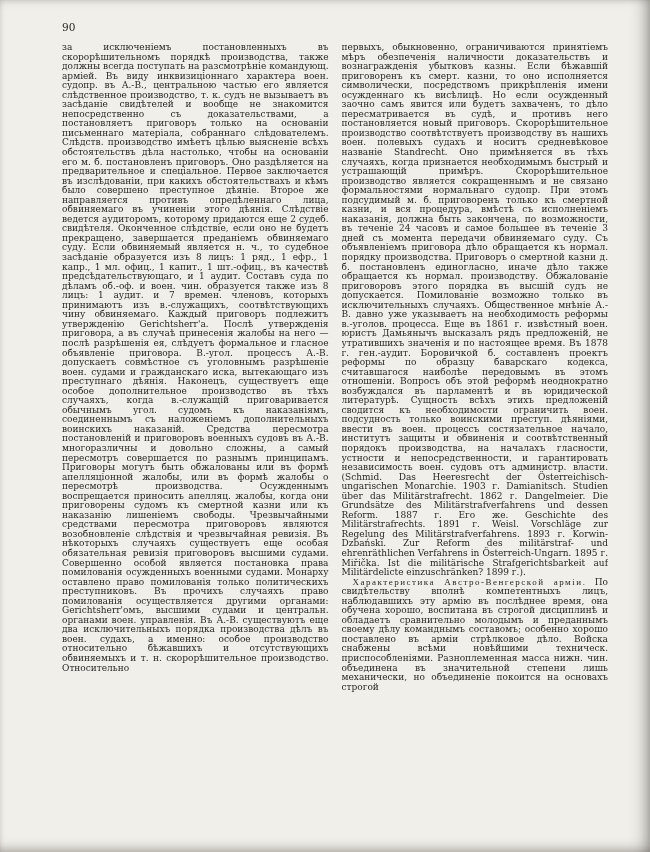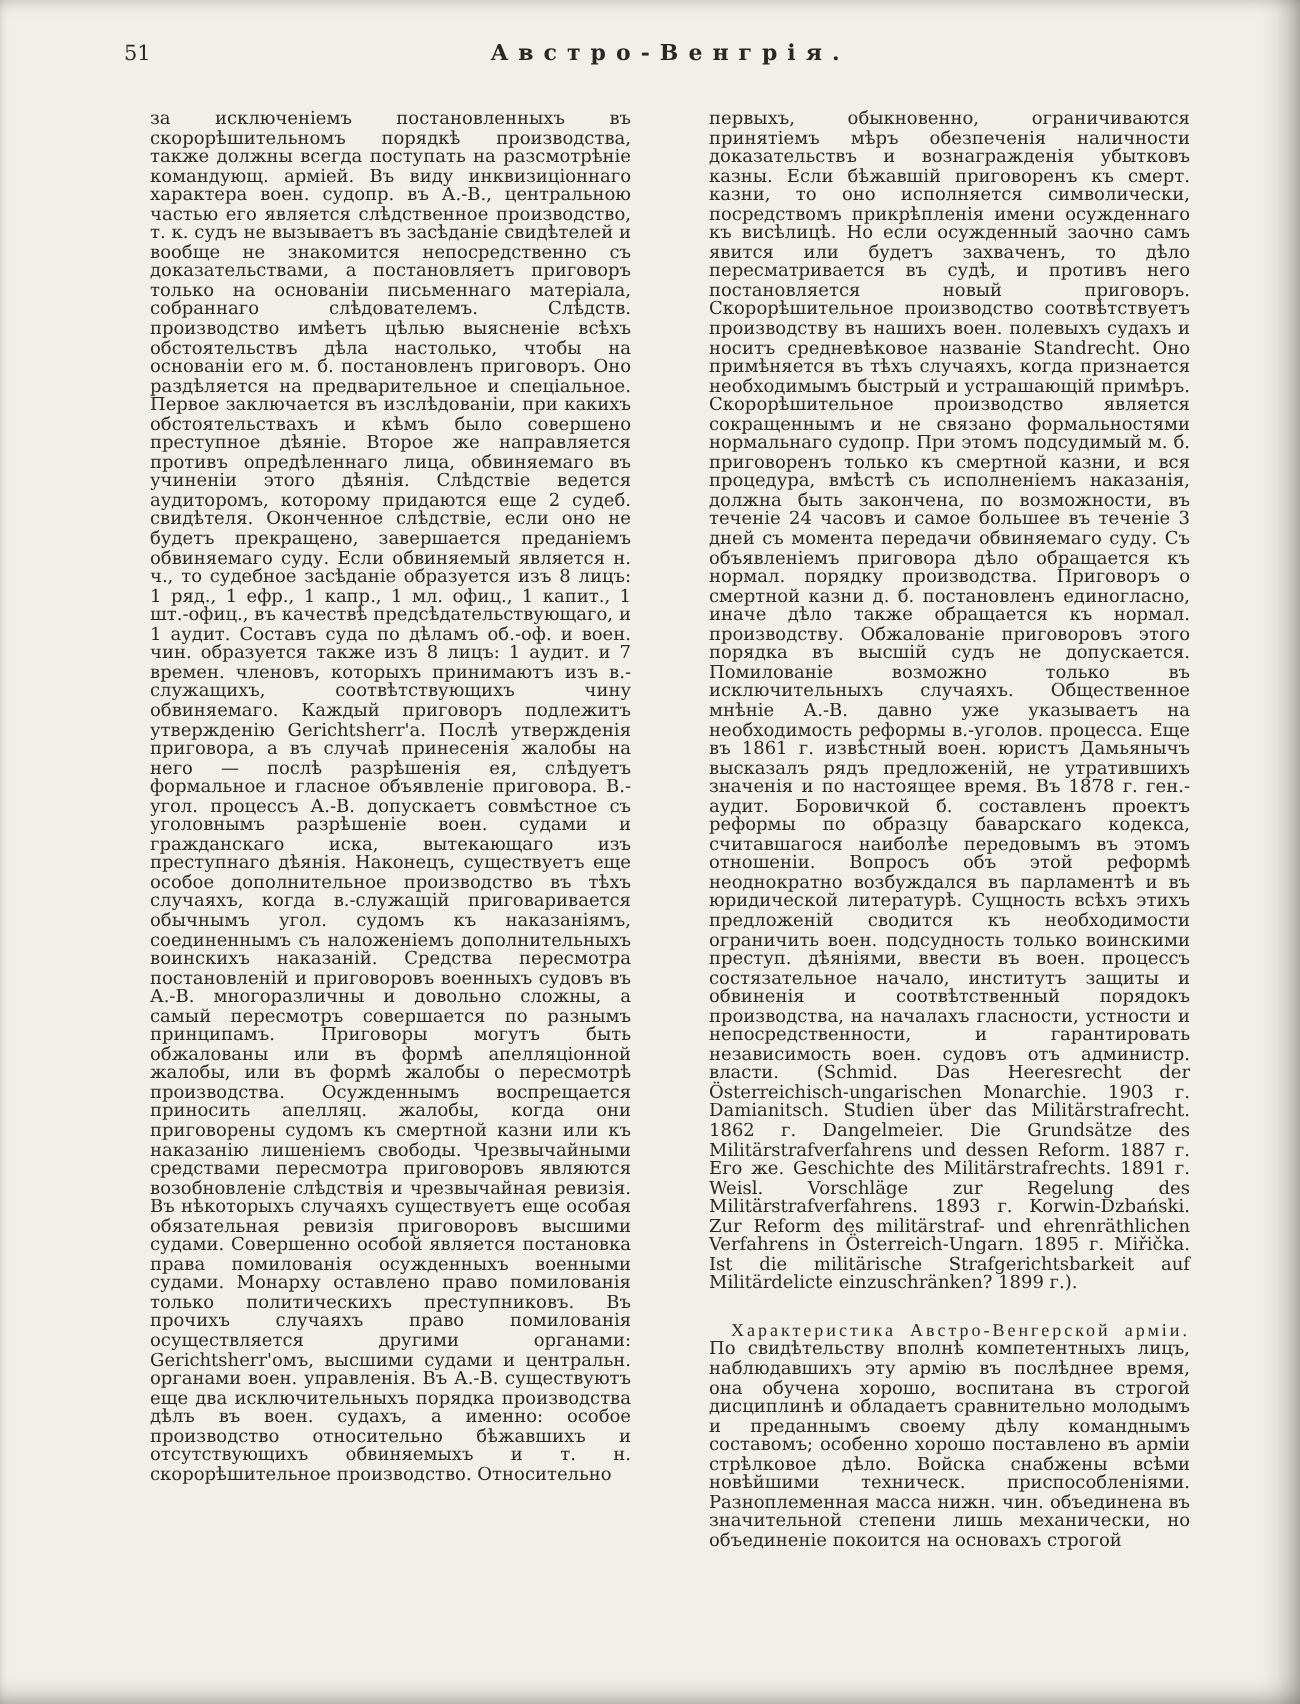--- a/index.html
+++ b/index.html
@@ -55,33 +55,32 @@
   }
   .col {
     flex: 1 1 0;
     min-width: 0;
     text-align: justify;
     font-size: 9px;
     line-height: 9.55px;
     overflow: hidden;
     overflow-wrap: break-word;
   }
-  .col p { margin: 13px; }
+  .col p { margin: 0; }
   .col p.indented { text-indent: 11px; }
   .seg-italic { }
   .seg-spaced { letter-spacing: 1.5px; font-family: Liberation Serif, serif; }
 </style>
 </head>
 <body>
 
 <div class="page">
 
   <div class="page-header">
-    <span class="page-number">51</span>
-    <span class="running-title">Австро-Венгрія.</span>
+    <span class="page-number">90</span>
   </div>
 
   <div class="columns">
     <div class="col">
       <p>за исключеніемъ постановленныхъ въ скорорѣшительномъ порядкѣ производства, также должны всегда поступать на разсмотрѣніе командующ. арміей. Въ виду инквизиціоннаго характера воен. судопр. въ А.-В., центральною частью его является слѣдственное производство, т. к. судъ не вызываетъ въ засѣданіе свидѣтелей и вообще не знакомится непосредственно съ доказательствами, а постановляетъ приговоръ только на основаніи письменнаго матеріала, собраннаго слѣдователемъ. Слѣдств. производство имѣетъ цѣлью выясненіе всѣхъ обстоятельствъ дѣла настолько, чтобы на основаніи его м. б. постановленъ приговоръ. Оно раздѣляется на предварительное и спеціальное. Первое заключается въ изслѣдованіи, при какихъ обстоятельствахъ и кѣмъ было совершено преступное дѣяніе. Второе же направляется противъ опредѣленнаго лица, обвиняемаго въ учиненіи этого дѣянія. Слѣдствіе ведется аудиторомъ, которому придаются еще 2 судеб. свидѣтеля. Оконченное слѣдствіе, если оно не будетъ прекращено, завершается преданіемъ обвиняемаго суду. Если обвиняемый является н. ч., то судебное засѣданіе образуется изъ 8 лицъ: 1 ряд., 1 ефр., 1 капр., 1 мл. офиц., 1 капит., 1 шт.-офиц., въ качествѣ предсѣдательствующаго, и 1 аудит. Составъ суда по дѣламъ об.-оф. и воен. чин. образуется также изъ 8 лицъ: 1 аудит. и 7 времен. членовъ, которыхъ принимаютъ изъ в.-служащихъ, соотвѣтствующихъ чину обвиняемаго. Каждый приговоръ подлежитъ утвержденію Gerichtsherr'а. Послѣ утвержденія приговора, а въ случаѣ принесенія жалобы на него — послѣ разрѣшенія ея, слѣдуетъ формальное и гласное объявленіе приговора. В.-угол. процессъ А.-В. допускаетъ совмѣстное съ уголовнымъ разрѣшеніе воен. судами и гражданскаго иска, вытекающаго изъ преступнаго дѣянія. Наконецъ, существуетъ еще особое дополнительное производство въ тѣхъ случаяхъ, когда в.-служащій приговаривается обычнымъ угол. судомъ къ наказаніямъ, соединеннымъ съ наложеніемъ дополнительныхъ воинскихъ наказаній. Средства пересмотра постановленій и приговоровъ военныхъ судовъ въ А.-В. многоразличны и довольно сложны, а самый пересмотръ совершается по разнымъ принципамъ. Приговоры могутъ быть обжалованы или въ формѣ апелляціонной жалобы, или въ формѣ жалобы о пересмотрѣ производства. Осужденнымъ воспрещается приносить апелляц. жалобы, когда они приговорены судомъ къ смертной казни или къ наказанію лишеніемъ свободы. Чрезвычайными средствами пересмотра приговоровъ являются возобновленіе слѣдствія и чрезвычайная ревизія. Въ нѣкоторыхъ случаяхъ существуетъ еще особая обязательная ревизія приговоровъ высшими судами. Совершенно особой является постановка права помилованія осужденныхъ военными судами. Монарху оставлено право помилованія только политическихъ преступниковъ. Въ прочихъ случаяхъ право помилованія осуществляется другими органами: Gerichtsherr'омъ, высшими судами и центральн. органами воен. управленія. Въ А.-В. существуютъ еще два исключительныхъ порядка производства дѣлъ въ воен. судахъ, а именно: особое производство относительно бѣжавшихъ и отсутствующихъ обвиняемыхъ и т. н. скорорѣшительное производство. Относительно</p>
     </div>
     <div class="col">
       <p><span class="seg-normal">первыхъ, обыкновенно, ограничиваются принятіемъ мѣръ обезпеченія наличности доказательствъ и вознагражденія убытковъ казны. Если бѣжавшій приговоренъ къ смерт. казни, то оно исполняется символически, посредствомъ прикрѣпленія имени осужденнаго къ висѣлицѣ. Но если осужденный заочно самъ явится или будетъ захваченъ, то дѣло пересматривается въ судѣ, и противъ него постановляется новый приговоръ. Скорорѣшительное производство соотвѣтствуетъ производству въ нашихъ воен. полевыхъ судахъ и носитъ средневѣковое названіе Standrecht. Оно примѣняется въ тѣхъ случаяхъ, когда признается необходимымъ быстрый и устрашающій примѣръ. Скорорѣшительное производство является сокращеннымъ и не связано формальностями нормальнаго судопр. При этомъ подсудимый м. б. приговоренъ только къ смертной казни, и вся процедура, вмѣстѣ съ исполненіемъ наказанія, должна быть закончена, по возможности, въ теченіе 24 часовъ и самое большее въ теченіе 3 дней съ момента передачи обвиняемаго суду. Съ объявленіемъ приговора дѣло обращается къ нормал. порядку производства. Приговоръ о смертной казни д. б. постановленъ единогласно, иначе дѣло также обращается къ нормал. производству. Обжалованіе приговоровъ этого порядка въ высшій судъ не допускается. Помилованіе возможно только въ исключительныхъ случаяхъ. Общественное мнѣніе А.-В. давно уже указываетъ на необходимость реформы в.-уголов. процесса. Еще въ 1861 г. извѣстный воен. юристъ Дамьянычъ высказалъ рядъ предложеній, не утратившихъ значенія и по настоящее время. Въ 1878 г. ген.-аудит. Боровичкой б. составленъ проектъ реформы по образцу баварскаго кодекса, считавшагося наиболѣе передовымъ въ этомъ отношеніи. Вопросъ объ этой реформѣ неоднократно возбуждался въ парламентѣ и въ юридической литературѣ. Сущность всѣхъ этихъ предложеній сводится къ необходимости ограничить воен. подсудность только воинскими преступ. дѣяніями, ввести въ воен. процессъ состязательное начало, институтъ защиты и обвиненія и соотвѣтственный порядокъ производства, на началахъ гласности, устности и непосредственности, и гарантировать независимость воен. судовъ отъ администр. власти. (</span><span class="seg-italic">Schmid.</span><span class="seg-normal"> Das Heeresrecht der Österreichisch-ungarischen Monarchie. 1903 г. </span><span class="seg-italic">Damianitsch.</span><span class="seg-normal"> Studien über das Militärstrafrecht. 1862 г. </span><span class="seg-italic">Dangelmeier.</span><span class="seg-normal"> Die Grundsätze des Militärstrafverfahrens und dessen Reform. 1887 г. </span><span class="seg-italic">Его же.</span><span class="seg-normal"> Geschichte des Militärstrafrechts. 1891 г. </span><span class="seg-italic">Weisl.</span><span class="seg-normal"> Vorschläge zur Regelung des Militärstrafverfahrens. 1893 г. </span><span class="seg-italic">Korwin-Dzbański.</span><span class="seg-normal"> Zur Reform des militärstraf- und ehrenräthlichen Verfahrens in Österreich-Ungarn. 1895 г. </span><span class="seg-italic">Miřička.</span><span class="seg-normal"> Ist die militärische Strafgerichtsbarkeit auf Militärdelicte einzuschränken? 1899 г.).</span></p>
       <p class="indented"><span class="seg-spaced">Характеристика Австро-Венгерской арміи.</span><span class="seg-normal"> По свидѣтельству вполнѣ компетентныхъ лицъ, наблюдавшихъ эту армію въ послѣднее время, она обучена хорошо, воспитана въ строгой дисциплинѣ и обладаетъ сравнительно молодымъ и преданнымъ своему дѣлу команднымъ составомъ; особенно хорошо поставлено въ арміи стрѣлковое дѣло. Войска снабжены всѣми новѣйшими техническ. приспособленіями. Разноплеменная масса нижн. чин. объединена въ значительной степени лишь механически, но объединеніе покоится на основахъ строгой</span></p>
     </div>

